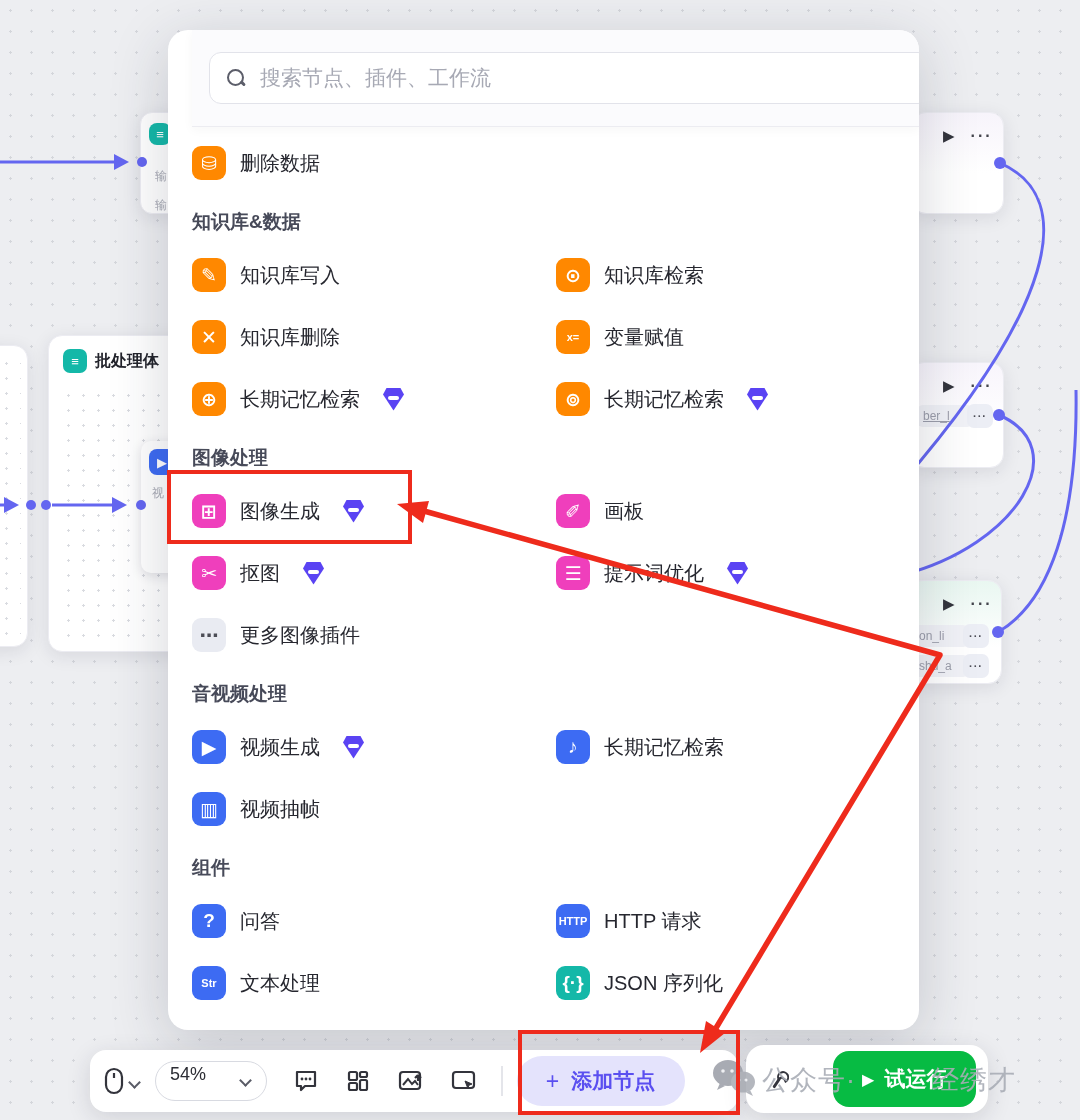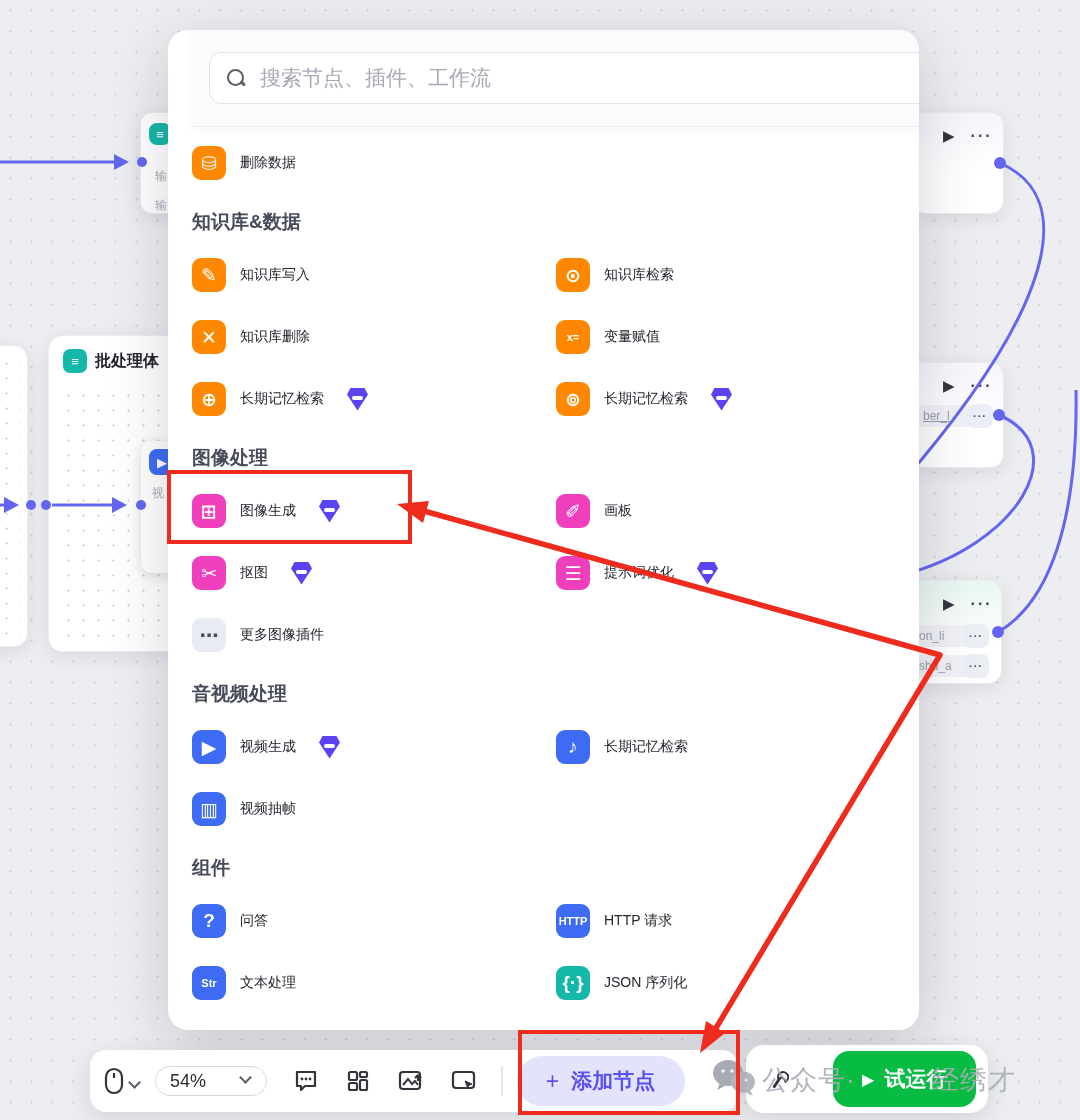--- a/index.html
+++ b/index.html
@@ -47,32 +47,32 @@
   .mag::before{content:"";position:absolute;left:1px;top:1px;width:13px;height:13px;border:2.4px solid #5c5e6a;border-radius:50%;}
   .mag::after{content:"";position:absolute;left:14px;top:14px;width:6px;height:2.6px;background:#5c5e6a;border-radius:2px;transform:rotate(45deg);}
   .list{position:absolute;left:24px;right:20px;top:102px;}
   .sec-title{height:50px;display:flex;align-items:flex-end;padding-bottom:9px;box-sizing:border-box;
     font-size:19px;font-weight:700;color:#474a59;}
   .grid{display:grid;grid-template-columns:352px 352px;column-gap:12px;}
   .item{height:62px;display:flex;align-items:center;gap:14px;cursor:pointer;border-radius:10px;}
   .item .ic{width:34px;height:34px;border-radius:9px;color:#fff;display:flex;align-items:center;
     justify-content:center;font-size:19px;flex:0 0 auto;font-weight:600;}
   .item .ic.small{font-size:11px;letter-spacing:0;}
-  .item .lbl{font-size:14px;color:#26272f;font-weight:500;white-space:nowrap;}
+  .item .lbl{font-size:20px;color:#26272f;font-weight:500;white-space:nowrap;}
   .badge{width:21px;height:23px;background:#5A43F3;margin-left:9px;position:relative;flex:0 0 auto;
     clip-path:polygon(18% 0,82% 0,100% 30%,50% 100%,0 30%);}
   .badge::after{content:"";position:absolute;left:5px;top:8px;width:11px;height:4px;border-radius:2px;background:#fff;}
   
   .toolbar{position:absolute;left:90px;top:1050px;width:648px;height:62px;background:#fff;border-radius:16px;
     box-shadow:0 6px 24px rgba(35,38,60,.14);z-index:4;display:flex;align-items:center;padding:0 14px;box-sizing:border-box;}
   .tool{display:flex;align-items:center;justify-content:center;color:#3a3c45;cursor:pointer;}
   .chev{width:11px;height:11px;position:relative;margin-left:6px;}
   .chev::before{content:"";position:absolute;left:0;top:2px;width:7px;height:7px;border-right:2px solid #595b66;border-bottom:2px solid #595b66;transform:rotate(45deg);}
-  .zoomsel{margin-left:14px;height:30px;width:112px;border:1.5px solid #d8dae1;border-radius:20px;
-    display:flex;align-items:flex-start;justify-content:space-between;padding:4px 14px;box-sizing:border-box;cursor:pointer;}
+  .zoomsel{margin-left:14px;height:40px;width:112px;border:1.5px solid #d8dae1;border-radius:20px;
+    display:flex;align-items:flex-end;justify-content:space-between;padding:15px 14px;box-sizing:border-box;cursor:pointer;}
   .zoomsel .zv{font-size:18px;color:#2c2d34;}
   .ticon{margin-left:26px;}
   .tb-div{width:1.5px;height:30px;background:#e4e5ea;margin-left:24px;}
   .addnode{margin-left:14px;height:50px;width:168px;border-radius:25px;background:#e4e3fc;border:none;
     color:#5a4ff0;font-size:21px;font-weight:600;display:flex;align-items:center;justify-content:center;gap:12px;
     cursor:pointer;font-family:inherit;}
   .addnode .plus{font-size:23px;font-weight:400;}
   .runbar{position:absolute;left:746px;top:1045px;width:242px;height:68px;background:#fff;border-radius:18px;
     box-shadow:0 6px 24px rgba(35,38,60,.14);z-index:4;display:flex;align-items:center;padding:0 12px;box-sizing:border-box;}
   .runbtn{margin-left:38px;height:56px;width:166px;border-radius:16px;background:#07bb43;border:none;color:#fff;

